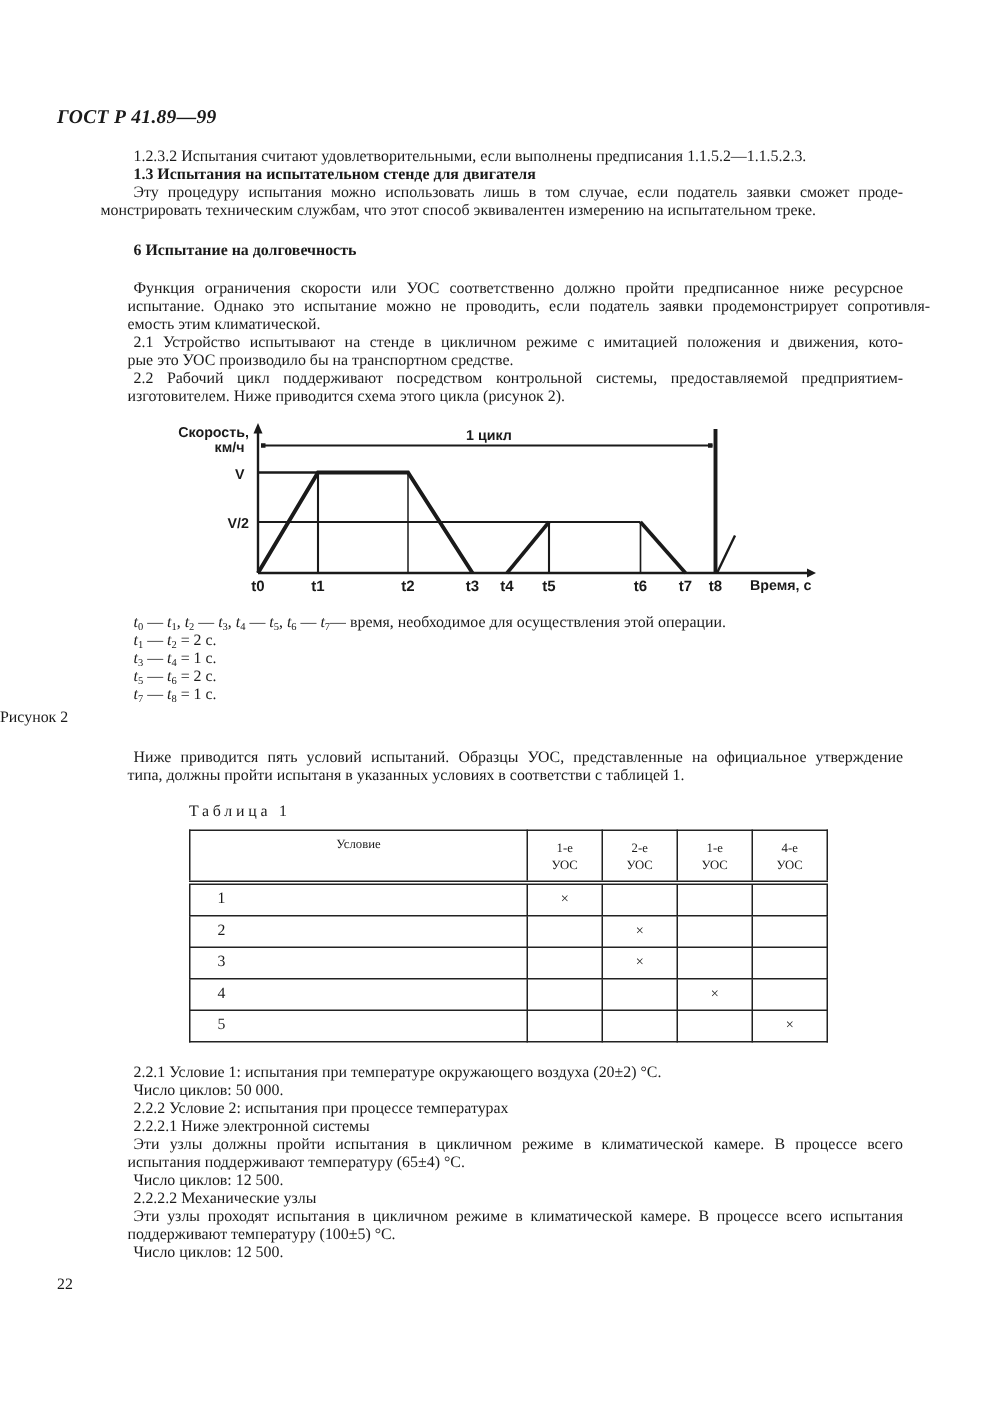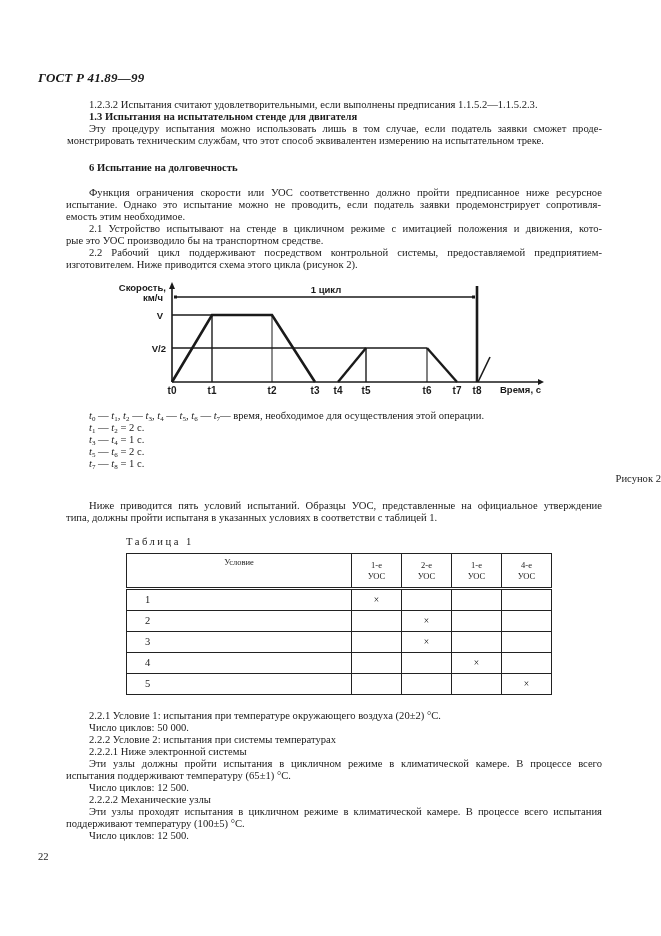--- a/index.html
+++ b/index.html
@@ -2,26 +2,26 @@
 <html><head>
 <meta charset="utf-8">
 <style>
   html,body{margin:0;padding:0;background:#fff;}
   body{width:661px;height:936px;position:relative;overflow:hidden;
        font-family:"Liberation Serif","DejaVu Serif",serif;color:#1a1a1a;font-size:10.6px;line-height:12.2px;}
   .abs{position:absolute;}
   .hdr{left:38px;top:72px;font-weight:bold;font-size:13px;letter-spacing:0.2px;font-style:italic;}
   .pi{position:absolute;left:89px;}
   .pf{position:absolute;left:89px;width:513px;text-align:justify;text-align-last:justify;}
-  .pc{position:absolute;left:66px;width:535px;}
+  .pc{position:absolute;left:85px;width:535px;}
   .b{font-weight:bold;}
   .fig{position:absolute;left:0;top:0;}
   .figlbl{font-family:"Liberation Sans","DejaVu Sans",sans-serif;font-weight:bold;font-size:9.5px;fill:#1a1a1a;}
   .tlbl{font-family:"Liberation Sans","DejaVu Sans",sans-serif;font-weight:bold;font-size:10px;fill:#1a1a1a;}
-  .caption{position:absolute;left:0;width:661px;text-align:right;top:473px;}
+  .caption{position:absolute;left:0;width:661px;text-align:left;top:473px;}
   table.t1{position:absolute;left:126px;top:553px;border-collapse:collapse;font-size:9.5px;}
   table.t1 td{border:1px solid #222;height:20px;padding:0;text-align:center;}
   table.t1 td.c0{width:206px;text-align:left;padding-left:18px;font-size:10.5px;}
   table.t1 td.cx{width:49px;}
   table.t1 tr.head td{height:30px;border-bottom:3px double #222;font-size:8.5px;line-height:11px;}
   table.t1 tr.head td.c0{text-align:center;padding-left:0;vertical-align:top;padding-top:3px;}
   .tabtitle{position:absolute;left:126px;top:536px;letter-spacing:2.5px;}
   .pagenum{position:absolute;left:38px;top:851px;}
   sub{font-size:7px;vertical-align:-2px;line-height:0;}
 </style>
@@ -32,21 +32,21 @@
 
 <div class="pi" style="top:99px">1.2.3.2 Испытания считают удовлетворительными, если выполнены предписания 1.1.5.2—1.1.5.2.3.</div>
 <div class="pi b" style="top:111px">1.3 Испытания на испытательном стенде для двигателя</div>
 <div class="pf" style="top:123px">Эту процедуру испытания можно использовать лишь в том случае, если податель заявки сможет продe-</div>
 <div class="pc" style="top:135px;left:67px">монстрировать техническим службам, что этот способ эквивалентен измерению на испытательном треке.</div>
 
 <div class="pi b" style="top:162px">6 Испытание на долговечность</div>
 
 <div class="pf" style="top:187px">Функция ограничения скорости или УОС соответственно должно пройти предписанное ниже ресурсное</div>
 <div class="pc" style="top:199px;width:535px;text-align:justify;text-align-last:justify">испытание. Однако это испытание можно не проводить, если податель заявки продемонстрирует сопротивля-</div>
-<div class="pc" style="top:211px">емость этим необходимое.</div>
+<div class="pc" style="top:211px">емость этим климатической.</div>
 <div class="pf" style="top:223px">2.1 Устройство испытывают на стенде в цикличном режиме с имитацией положения и движения, кото-</div>
 <div class="pc" style="top:235px">рые это УОС производило бы на транспортном средстве.</div>
 <div class="pf" style="top:247px">2.2 Рабочий цикл поддерживают посредством контрольной системы, предоставляемой предприятием-</div>
 <div class="pc" style="top:259px">изготовителем. Ниже приводится схема этого цикла (рисунок 2).</div>
 
 <svg class="fig" width="661" height="410" viewBox="0 0 661 410">
 
   <line x1="172" y1="382" x2="172" y2="287" stroke="#1a1a1a" stroke-width="1.6"></line>
   <polygon points="169,289 175,289 172,282" fill="#1a1a1a"></polygon>
 
@@ -147,23 +147,23 @@
     <td class="cx"></td>
     <td class="cx"></td>
     <td class="cx"></td>
     <td class="cx">×</td>
   </tr>
 </tbody>
   </table>
 
 <div class="pi" style="top:710px">2.2.1 Условие 1: испытания при температуре окружающего воздуха (20±2) °С.</div>
 <div class="pi" style="top:722px">Число циклов: 50 000.</div>
-<div class="pi" style="top:734px">2.2.2 Условие 2: испытания при системы температурах</div>
+<div class="pi" style="top:734px">2.2.2 Условие 2: испытания при процессе температурах</div>
 <div class="pi" style="top:746px">2.2.2.1 Ниже электронной системы</div>
 <div class="pf" style="top:758px">Эти узлы должны пройти испытания в цикличном режиме в климатической камере. В процессе всего</div>
-<div class="pc" style="top:770px">испытания поддерживают температуру (65±1) °С.</div>
+<div class="pc" style="top:770px">испытания поддерживают температуру (65±4) °С.</div>
 <div class="pi" style="top:782px">Число циклов: 12 500.</div>
 <div class="pi" style="top:794px">2.2.2.2 Механические узлы</div>
 <div class="pf" style="top:806px">Эти узлы проходят испытания в цикличном режиме в климатической камере. В процессе всего испытания</div>
 <div class="pc" style="top:818px">поддерживают температуру (100±5) °С.</div>
 <div class="pi" style="top:830px">Число циклов: 12 500.</div>
 
 <div class="pagenum">22</div>
 
 </body></html>

